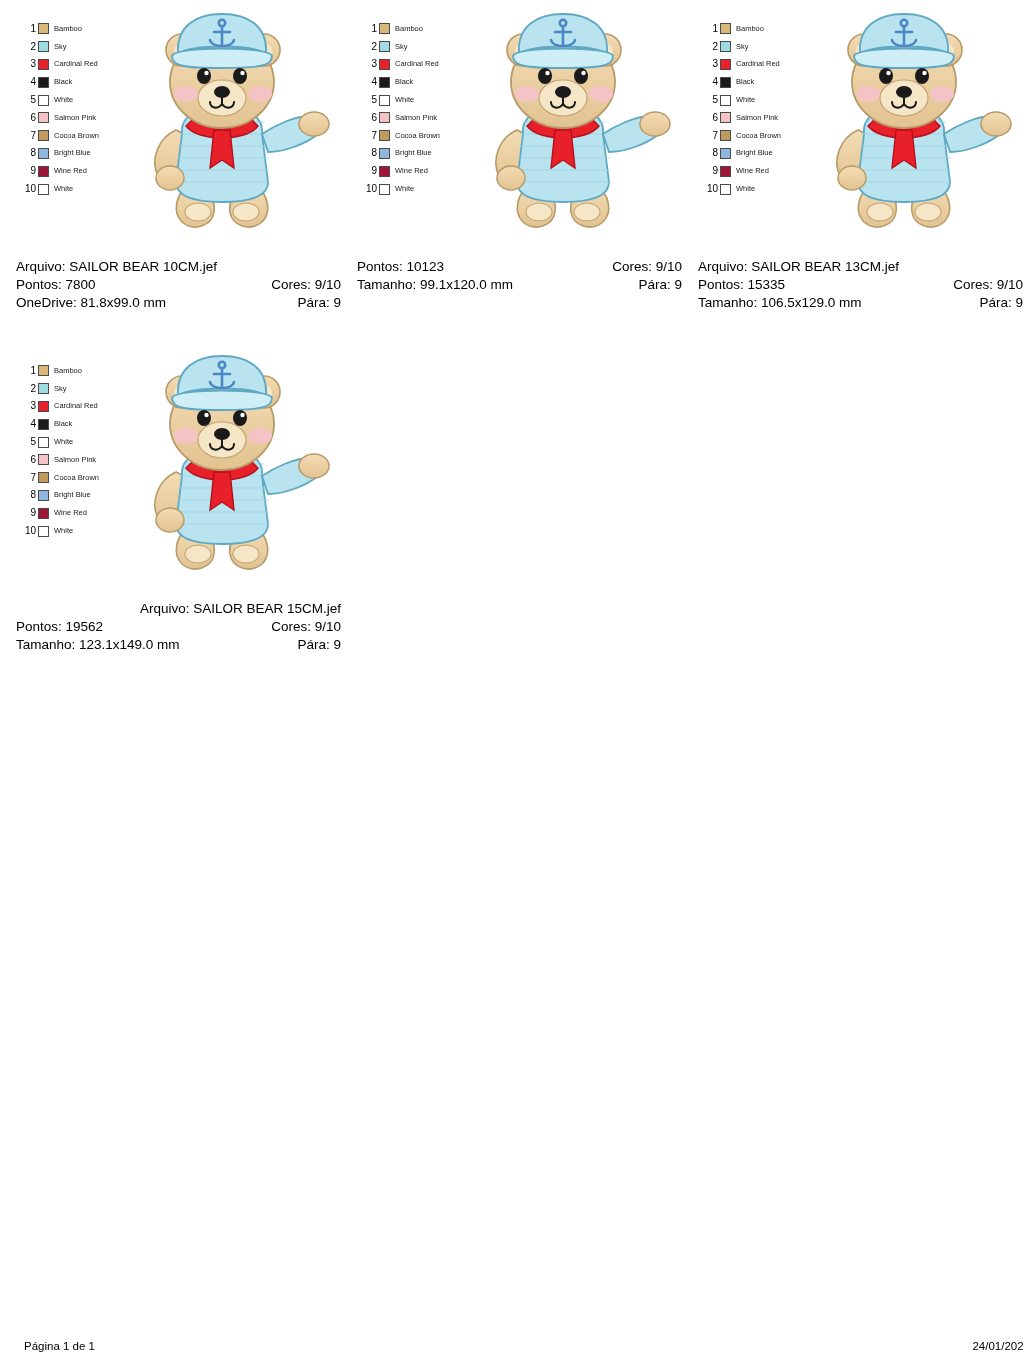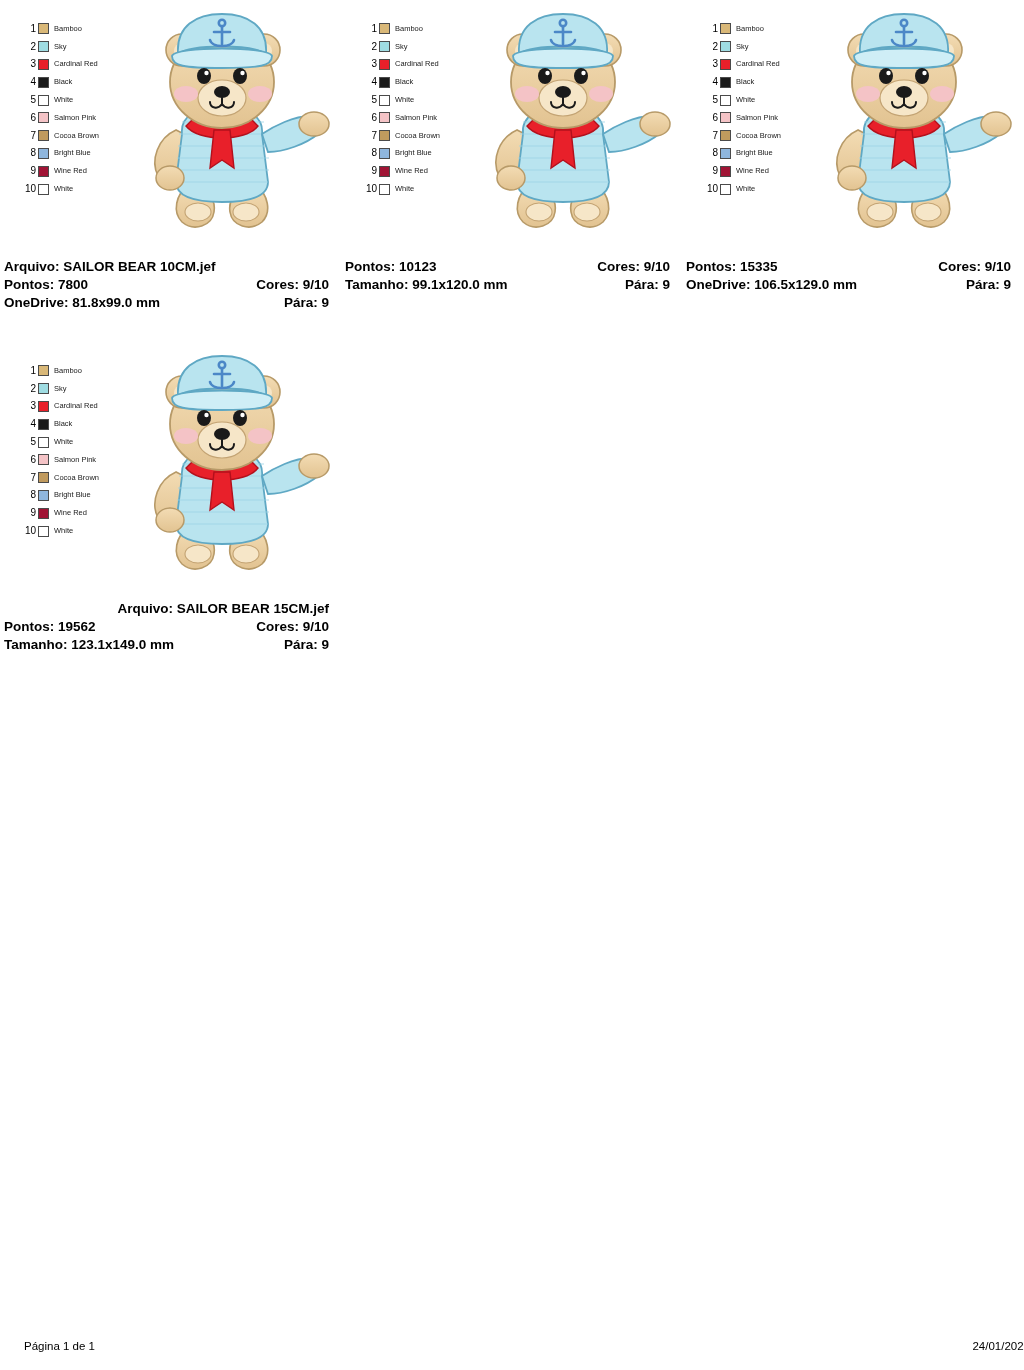--- a/index.html
+++ b/index.html
@@ -69,24 +69,24 @@
     top: 10px;
     width: 215px;
     height: 222px;
   }
   .bear-wrap svg {
     display: block;
   }
   
   .info {
     position: absolute;
-    left: 4px;
+    left: 16px;
     width: 325px;
     font-size: 13.5px;
-    font-weight: bold;
+    font-weight: normal;
     line-height: 18px;
   }
   .info-line {
     display: flex;
     justify-content: space-between;
     white-space: nowrap;
   }
   .info-line.single {
     display: block;
   }
@@ -474,26 +474,27 @@
           <ellipse cx="86" cy="66" rx="7" ry="8" fill="#1a1a1a"></ellipse>
           <ellipse cx="122" cy="66" rx="7" ry="8" fill="#1a1a1a"></ellipse>
           <circle cx="88.5" cy="63" r="2.2" fill="#ffffff"></circle>
           <circle cx="124.5" cy="63" r="2.2" fill="#ffffff"></circle>
           <ellipse cx="104" cy="82" rx="8" ry="6" fill="#1a1a1a"></ellipse>
           <path d="M104 88 L104 94 M104 94 C100 100 92 98 92 92 M104 94 C108 100 116 98 116 92" stroke="#1a1a1a" stroke-width="2" fill="none" stroke-linecap="round"></path>
         </svg>
       </div>
     </div>
     <div class="info" style="top:258px;">
+      <div class="info-line single">Arquivo: SAILOR BEAR 13CM.jef</div>
       <div class="info-line">
         <span>Pontos: 15335</span>
         <span>Cores: 9/10</span>
       </div>
       <div class="info-line">
-        <span>OneDrive: 106.5x129.0 mm</span>
+        <span>Tamanho: 106.5x129.0 mm</span>
         <span>Pára: 9</span>
       </div>
     </div>
   </div>
 
   <div class="design-block" style="left:0px; top:342px;">
     <div class="design-top">
       <div class="legend">
         <div class="legend-row">
             <span class="legend-num">1</span>

